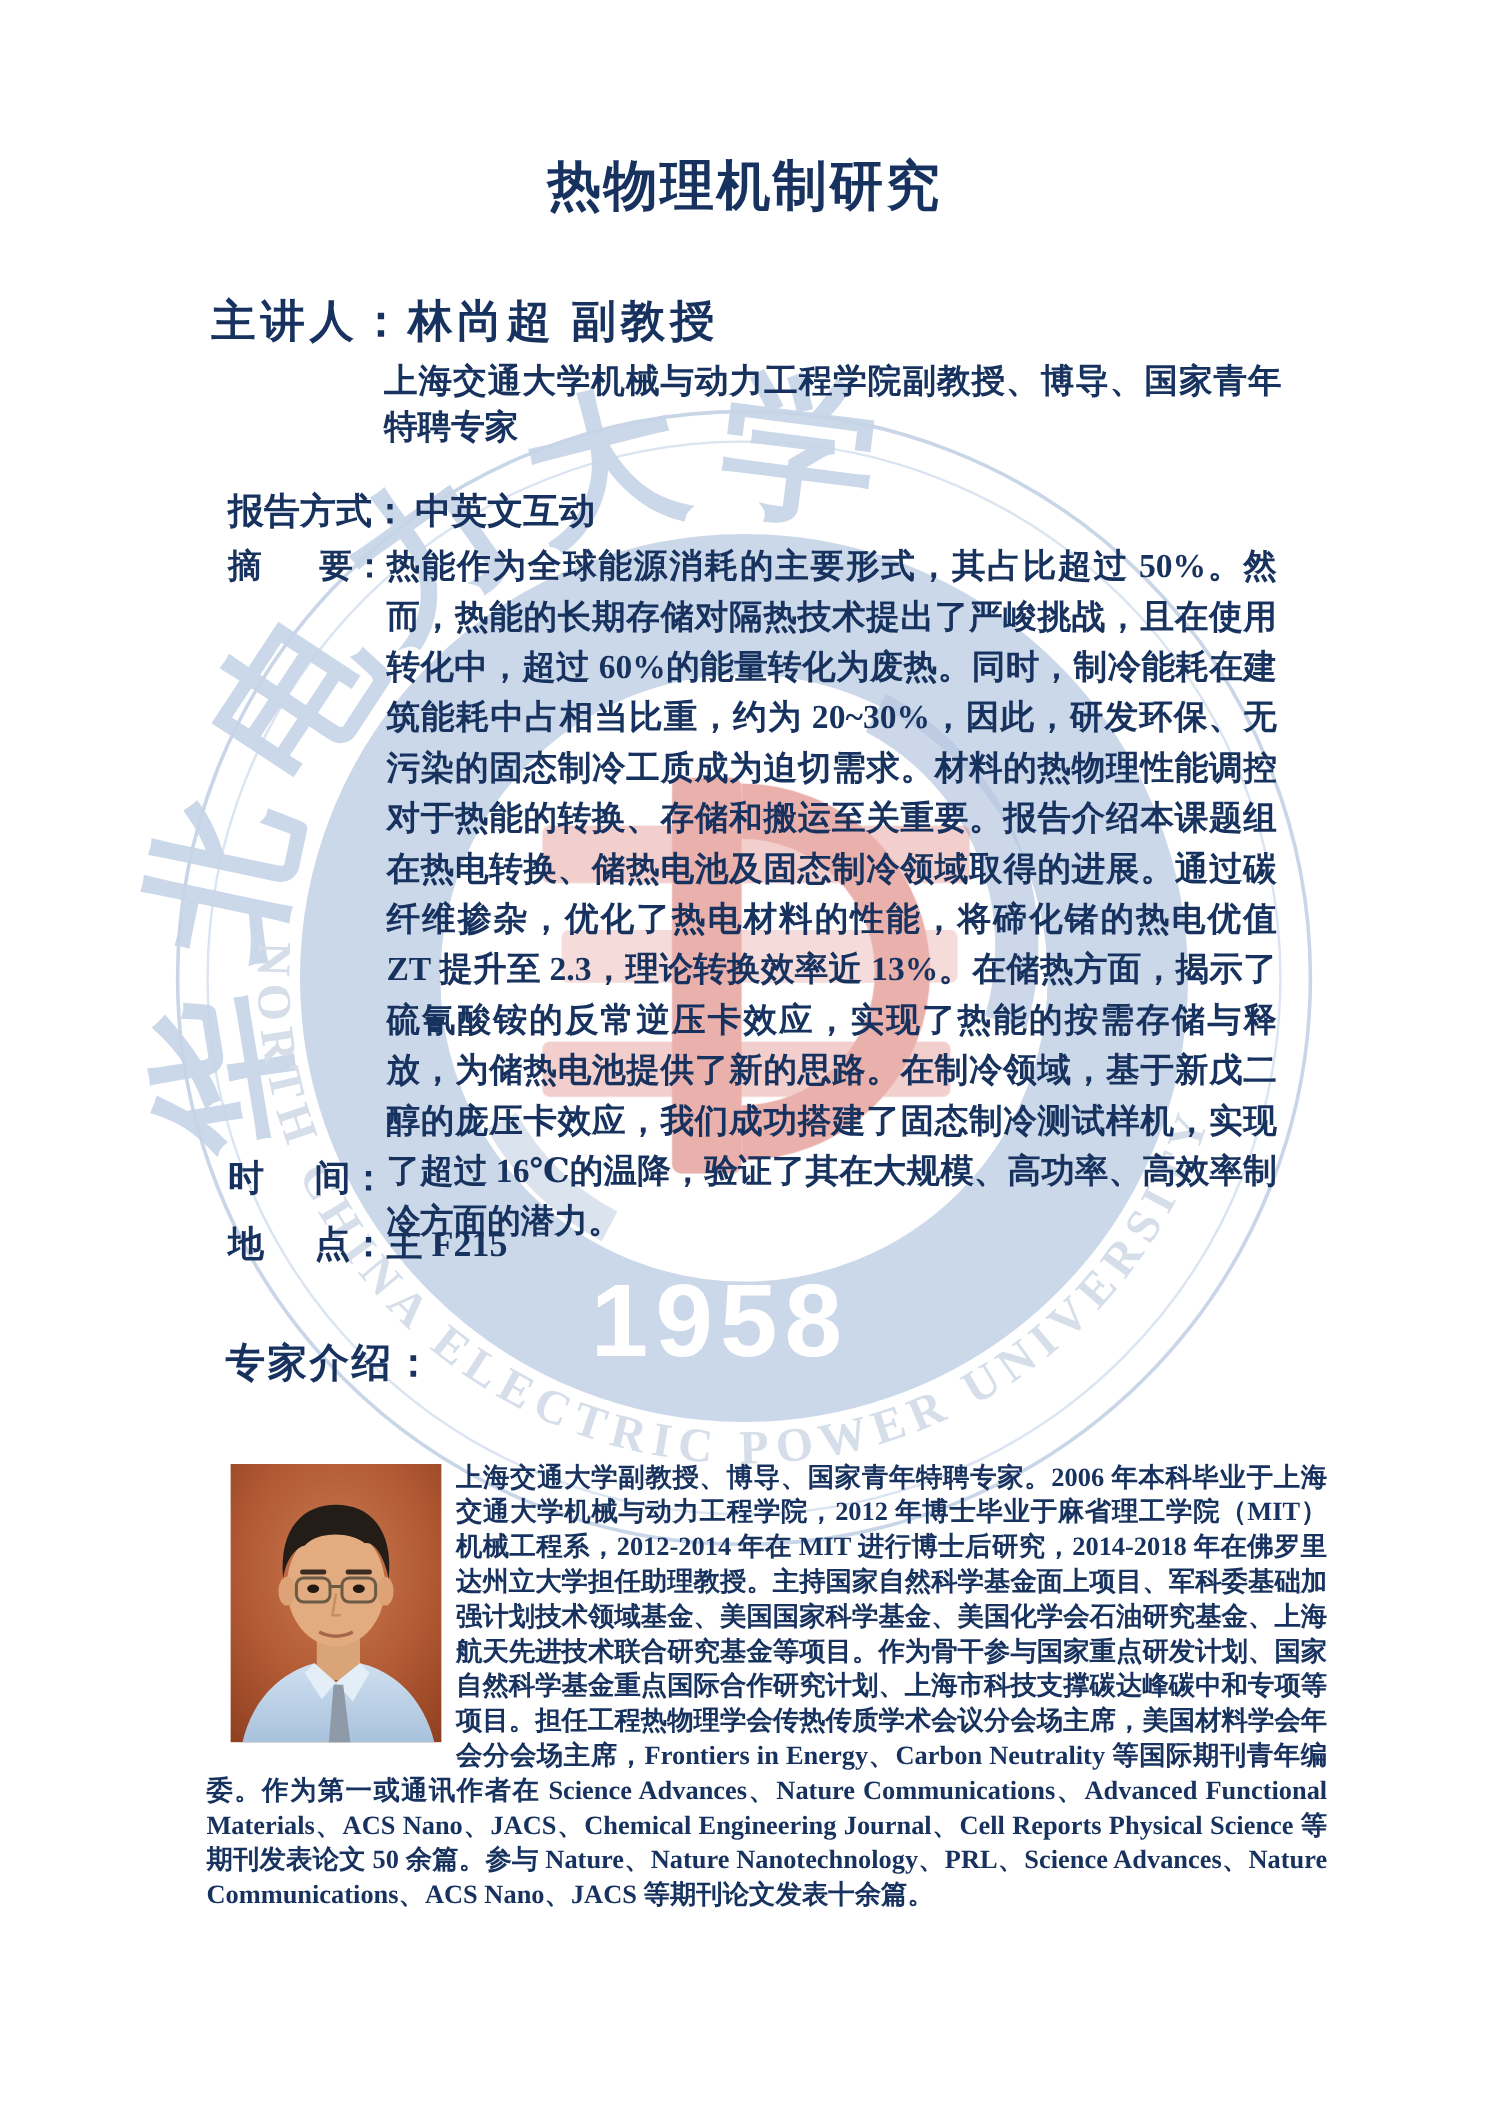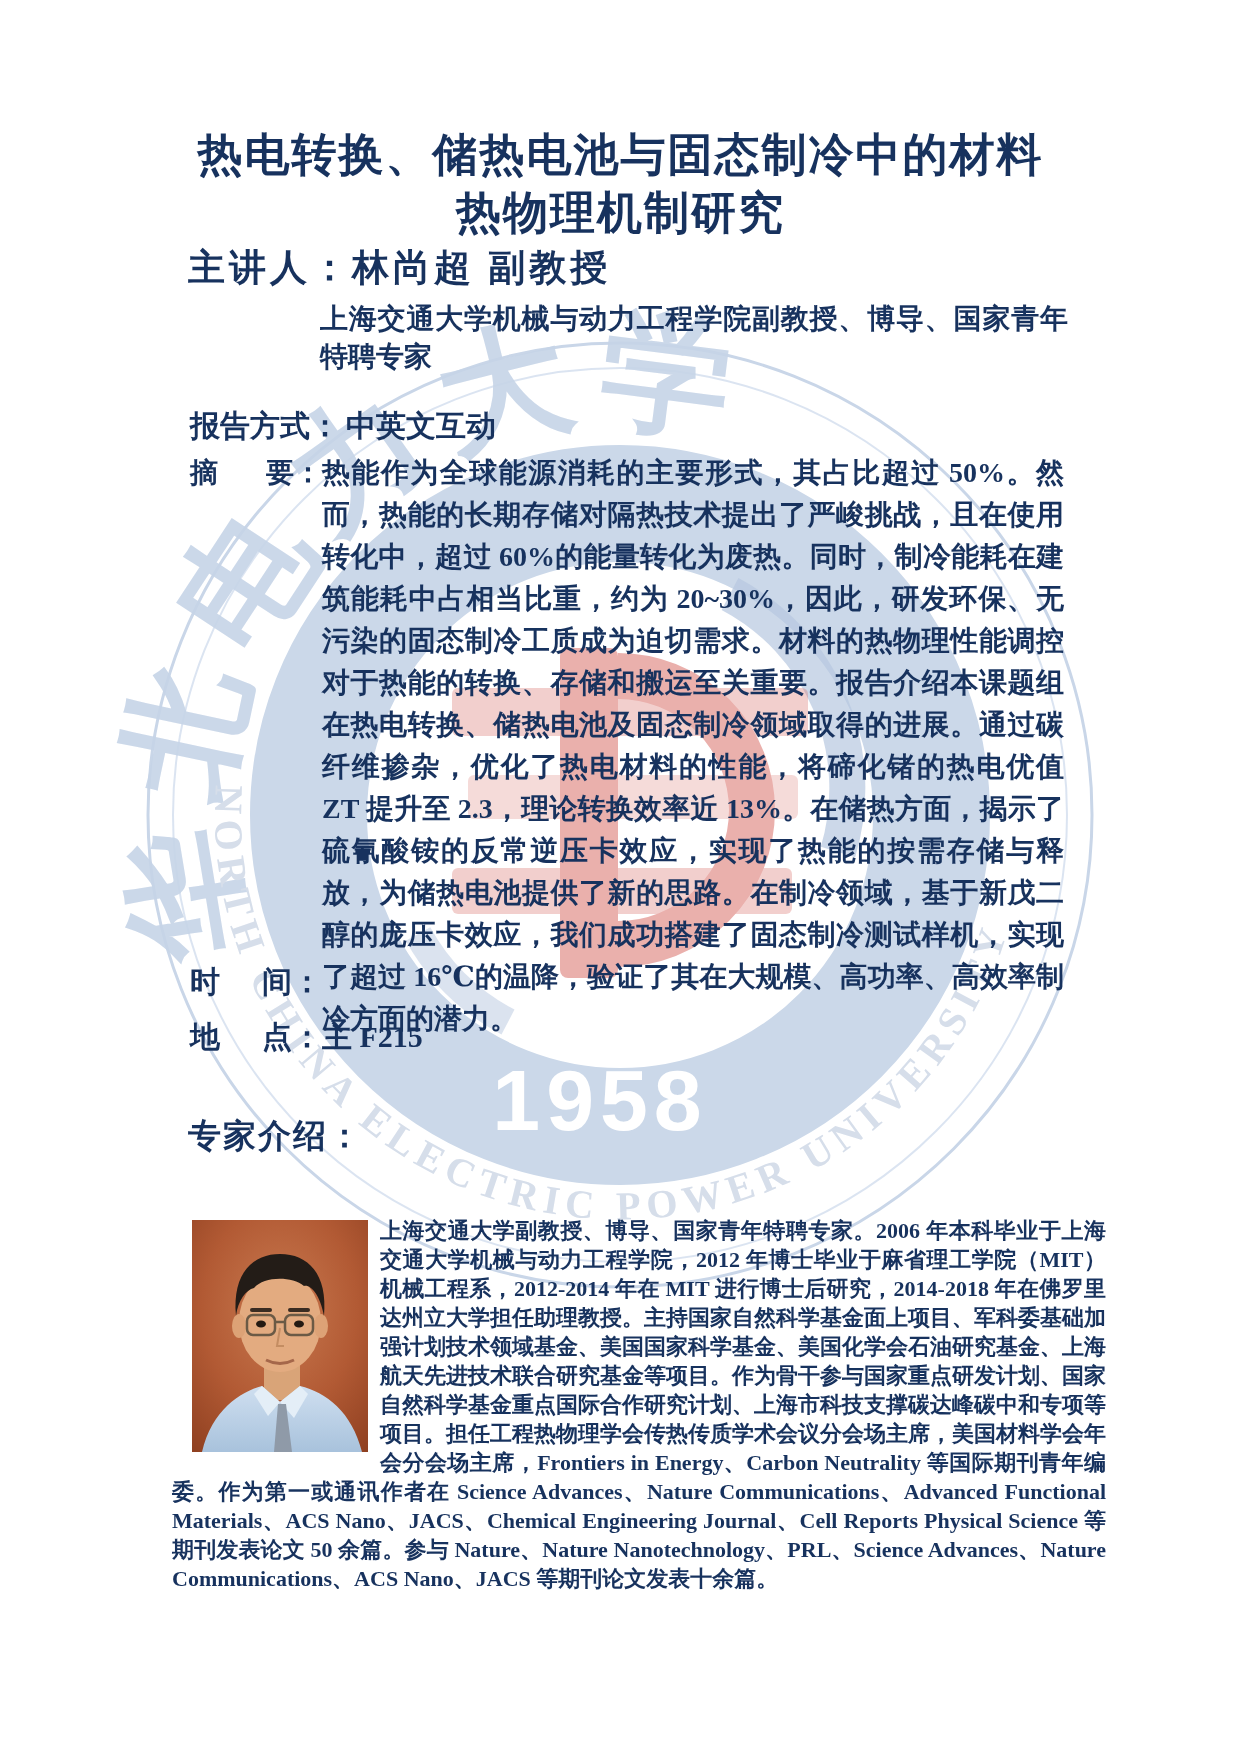--- a/index.html
+++ b/index.html
@@ -10,21 +10,21 @@
     background:#ffffff;
     color:#17325e;
     font-family:"Liberation Serif","DejaVu Serif",serif;
     font-weight:bold;
     overflow:hidden;
   }
   .layer{position:absolute;z-index:1;}
   .watermark{position:absolute;left:0;top:0;z-index:0;}
 
   .title{left:0;right:0;top:126px;text-align:center;font-size:45px;line-height:58px;letter-spacing:2px;}
-  .speaker{left:188px;top:243px;font-size:37px;letter-spacing:4px;text-align:right;}
+  .speaker{left:176px;top:243px;font-size:37px;letter-spacing:4px;text-align:right;}
   .affiliation{left:320px;top:300px;width:748px;font-size:28px;line-height:38px;text-align:justify;}
   .format{left:190px;top:406px;font-size:30px;}
   .format .val{margin-left:6px;}
 
   .labelrow{display:flex;align-items:flex-start;}
   .label2col{display:inline-flex;justify-content:space-between;width:132px;flex:none;}
 
   .abstract{left:190px;top:452px;width:876px;font-size:28px;line-height:42px;}
   .abstract .body{width:742px;text-align:justify;}
 
@@ -69,21 +69,20 @@
     </text>
 
     <text font-size="40" fill="#d6deea" letter-spacing="7" font-family="&quot;Liberation Serif&quot;,&quot;DejaVu Serif&quot;,serif" font-weight="bold">
       <textPath href="#ring-en-path" startOffset="40">NORTH CHINA ELECTRIC POWER UNIVERSITY</textPath>
     </text>
 
     <text x="600" y="1130" text-anchor="middle" font-size="86" letter-spacing="6" fill="#ffffff" font-family="&quot;Liberation Sans&quot;,&quot;DejaVu Sans&quot;,sans-serif" font-weight="bold">1958</text>
   </svg>
 
   <div class="layer title">
-    <div>热电转换、储热电池与固态制冷中的材料</div>
     <div>热物理机制研究</div>
   </div>
 
   <div class="layer speaker">
     <span>主讲人：</span><span>林尚超 副教授</span>
   </div>
 
   <div class="layer affiliation">上海交通大学机械与动力工程学院副教授、博导、国家青年特聘专家</div>
 
   <div class="layer format">

